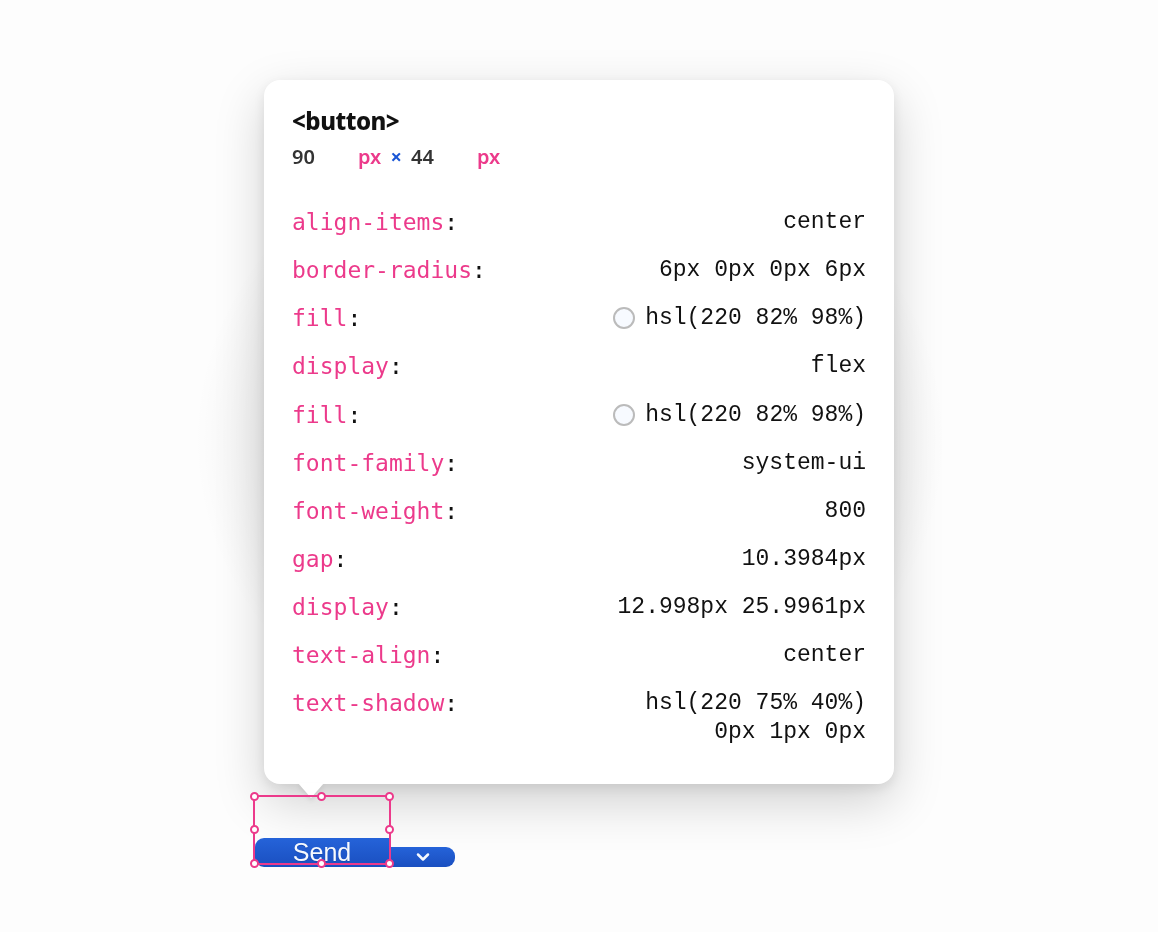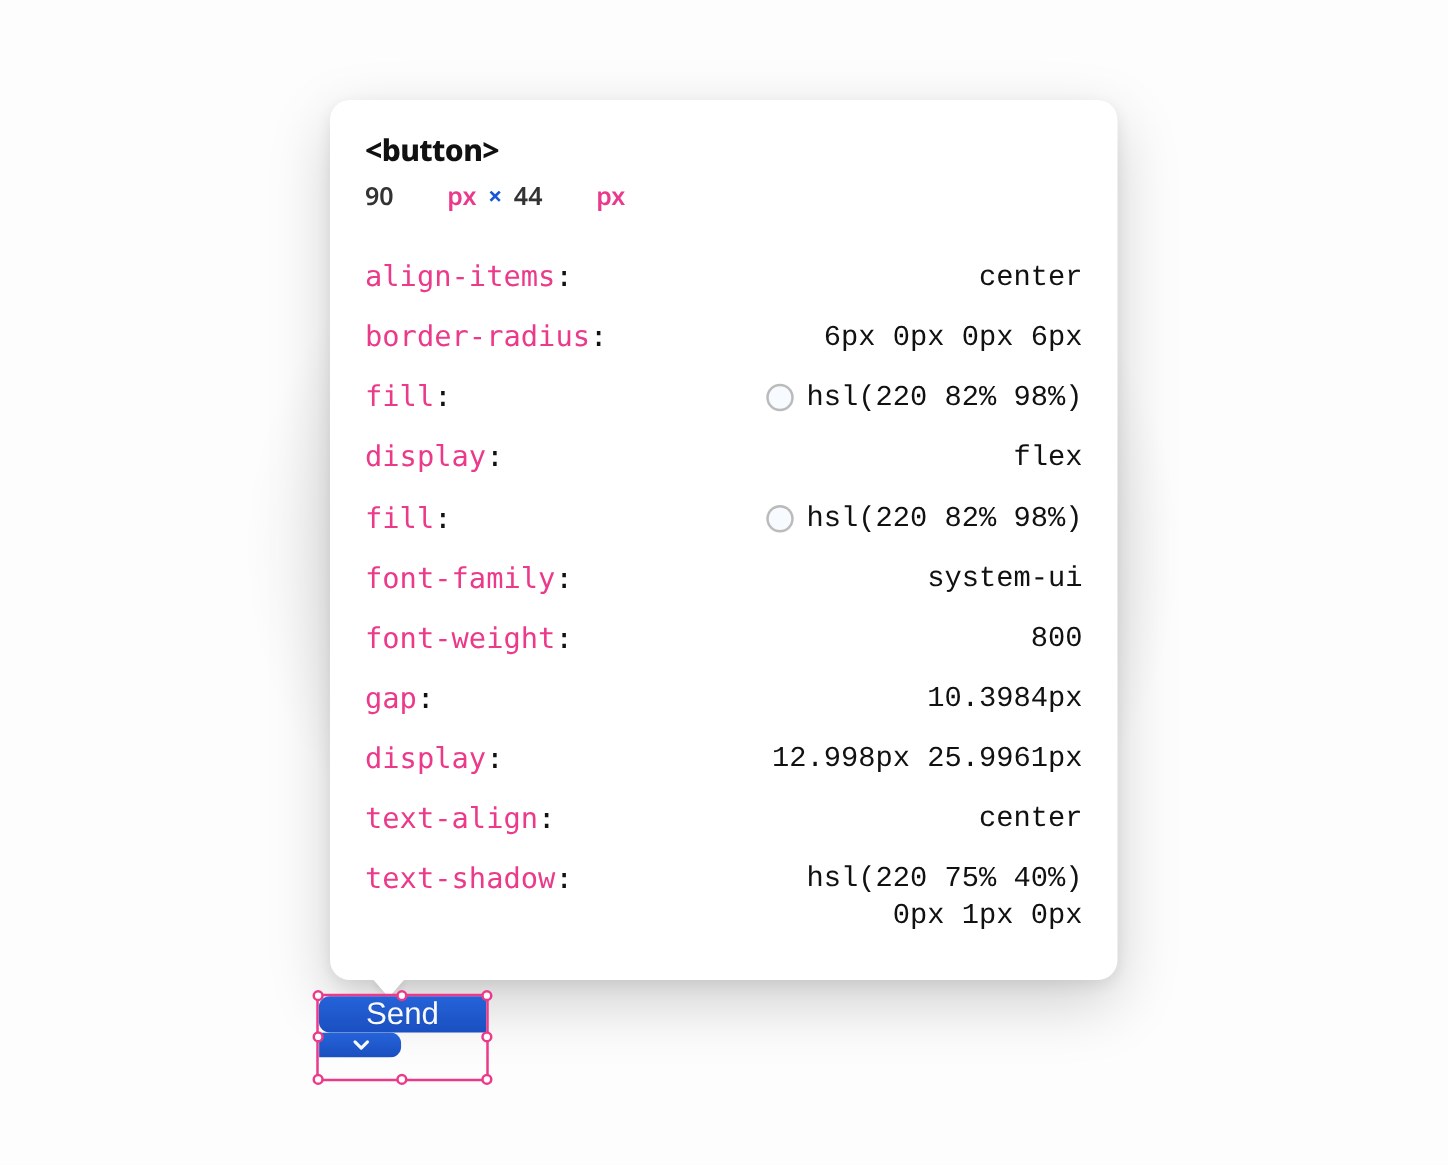--- a/index.html
+++ b/index.html
@@ -94,23 +94,22 @@
     flex-shrink: 0;
   }
   .multiline { flex-direction: column; align-items: flex-end; gap: 4px; }
 
   
   .button-group {
     position: absolute;
     left: 255px;
     top: 797px;
     display: flex;
-    align-items: flex-start;
+    align-items: flex-end;
     height: 70px;
-    flex-direction: column;
   }
   .send-btn {
     display: flex;
     align-items: center;
     justify-content: center;
     width: 134px;
     background: linear-gradient(180deg, #2563d9 0%, #1a4fc0 100%);
     color: hsl(220 82% 98%);
     font-weight: 500;
     font-size: 25px;

